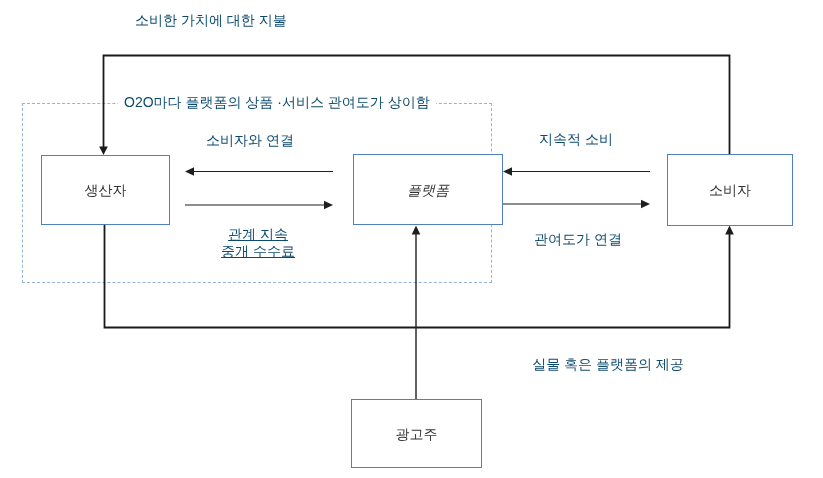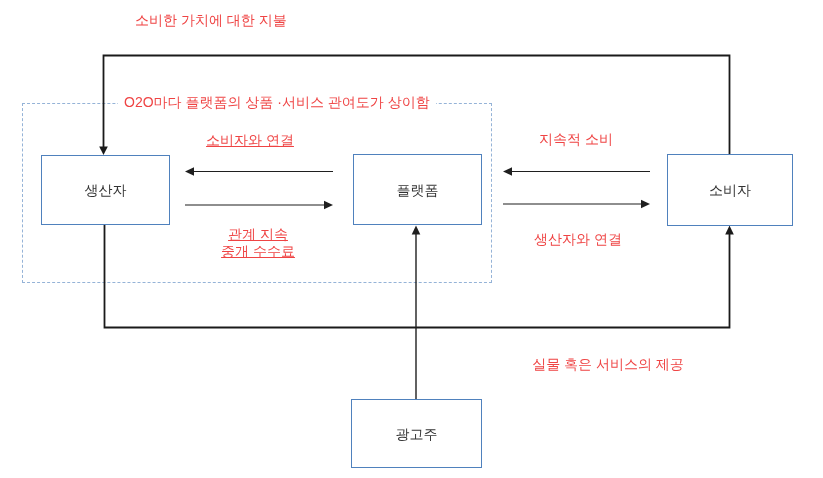--- a/index.html
+++ b/index.html
@@ -43,36 +43,36 @@
     flex-direction: column;
     align-items: center;
     justify-content: center;
     text-align: center;
     font-size: 14px;
     line-height: 18px;
     color: #333333;
     z-index: 3;
   }
   .node-producer   { left: 41px;  top: 155px; width: 129px; height: 70px; gap: 8px; }
-  .node-platform   { left: 353px; top: 154px; width: 129px; height: 71px; }
+  .node-platform   { left: 353px; top: 154px; width: 150px; height: 71px; font-style: italic; }
   .node-consumer   { left: 667px; top: 154px; width: 126px; height: 72px; }
   .node-advertiser { left: 351px; top: 399px; width: 131px; height: 69px; }
   .lbl {
     position: absolute;
     white-space: nowrap;
     font-size: 14px;
     line-height: 17px;
-    color: #ef4444;
+    color: #0c4a6e;
     z-index: 4;
     background: transparent;
   }
   .lbl-center { transform: translateX(-50%); text-align: center; }
   .lbl-payment   { left: 135px; top: 12px; }
   .lbl-group     { left: 118px; top: 94px; background: #ffffff; padding: 0 6px; font-size: 14px; text-align: center; }
-  .lbl-connect-consumer { left: 250px; top: 132px; text-decoration: underline; }
+  .lbl-connect-consumer { left: 250px; top: 132px; }
   .lbl-relation  { left: 258px; top: 226px; text-decoration: underline; }
   .lbl-continuous { left: 576px; top: 131px; text-align: right; }
   .lbl-connect-producer { left: 578px; top: 231px; }
   .lbl-provision { left: 608px; top: 356px; }
 </style>
 </head>
 <body>
 
 <div class="stage">
 
@@ -137,17 +137,17 @@
 
   <div class="lbl lbl-center lbl-connect-consumer">소비자와 연결</div>
 
   <div class="lbl lbl-center lbl-relation">
     <div>관계 지속</div>
     <div>중개 수수료</div>
   </div>
 
   <div class="lbl lbl-center lbl-continuous">지속적 소비</div>
 
-  <div class="lbl lbl-center lbl-connect-producer">생산자와 연결</div>
+  <div class="lbl lbl-center lbl-connect-producer">관여도가 연결</div>
 
-  <div class="lbl lbl-center lbl-provision">실물 혹은 서비스의 제공</div>
+  <div class="lbl lbl-center lbl-provision">실물 혹은 플랫폼의 제공</div>
 
 </div>
 
 </body></html>

